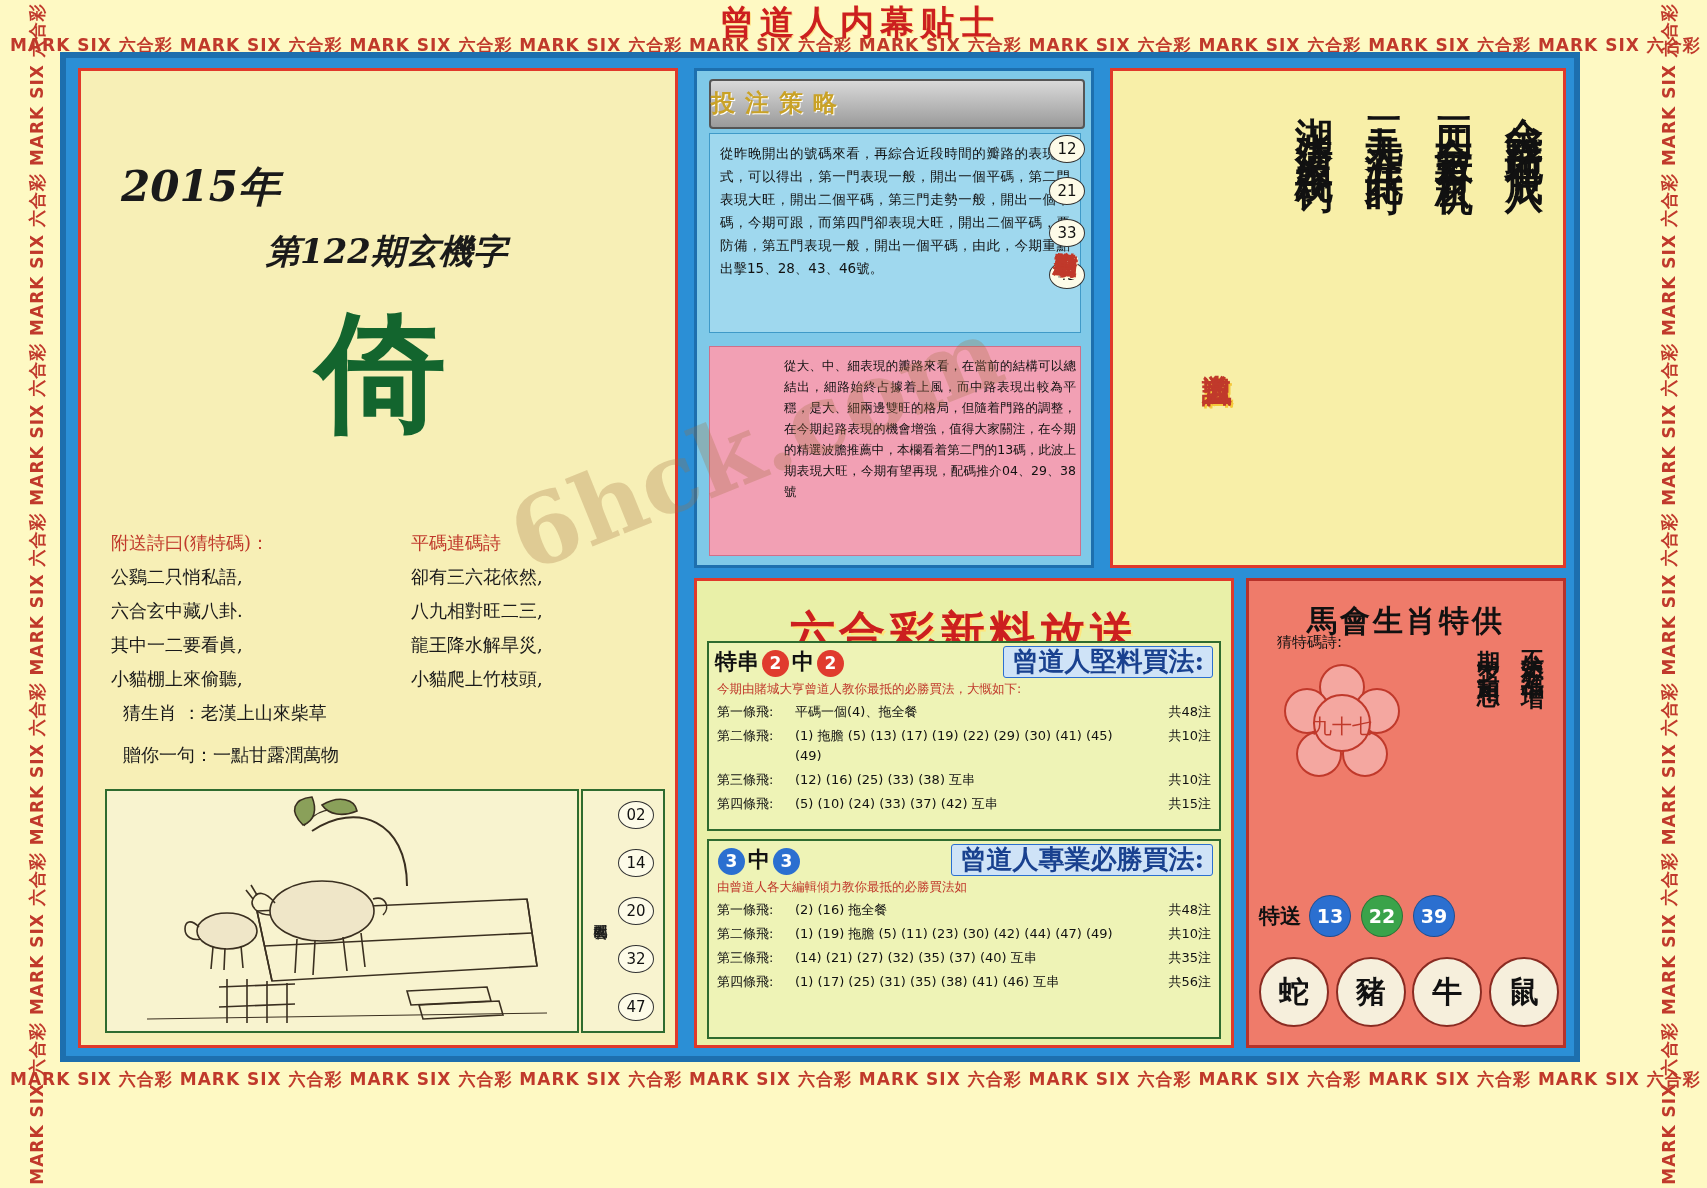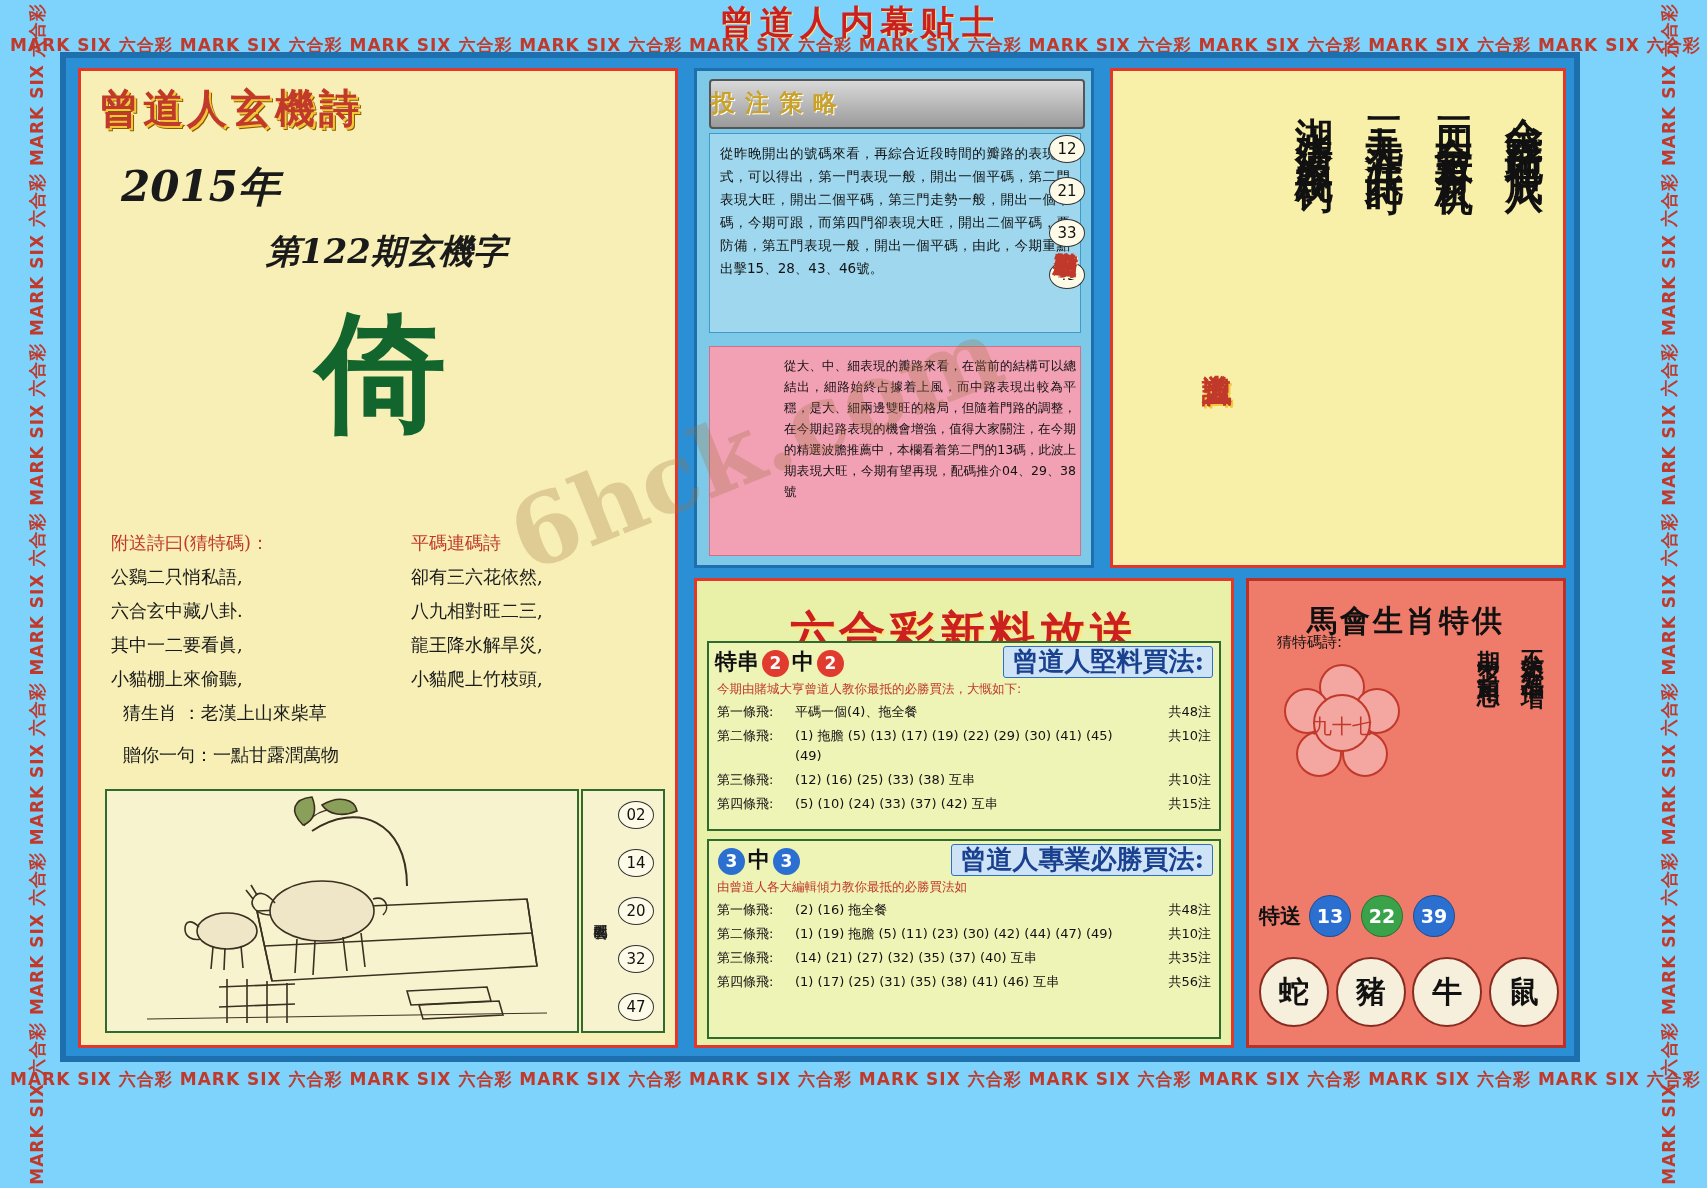--- a/index.html
+++ b/index.html
@@ -5,21 +5,21 @@
   html,body{margin:0;padding:0;}
   body{
     width:1707px;height:1188px;overflow:hidden;
     font-family:"DejaVu Sans","Liberation Sans",sans-serif;
     background:#e8ddd0;
     position:relative;
   }
   
   #page{
     position:absolute;inset:0;
-    background:#7dd3fc;
+    background:#fef9c3;
   }
   .marquee{
     position:absolute;
     color:#c0392b;
     font-weight:bold;
     font-size:17px;
     letter-spacing:1px;
     white-space:nowrap;
     font-family:"DejaVu Sans","Liberation Sans",sans-serif;
     user-select:none;
@@ -291,21 +291,20 @@
   <div class="side-marquee" id="left-marquee">
     <div class="vtext">MARK SIX 六合彩  MARK SIX 六合彩  MARK SIX 六合彩  MARK SIX 六合彩  MARK SIX 六合彩  MARK SIX 六合彩  MARK SIX 六合彩</div>
   </div>
   <div class="side-marquee" id="right-marquee">
     <div class="vtext">MARK SIX 六合彩  MARK SIX 六合彩  MARK SIX 六合彩  MARK SIX 六合彩  MARK SIX 六合彩  MARK SIX 六合彩  MARK SIX 六合彩</div>
   </div>
 
   <div id="board">
 
     <div class="panel" id="left-panel">
-      <div id="poem-title">曾道人玄機詩</div>
       <div id="year">2015年</div>
       <div id="issue">第122期玄機字</div>
       <div id="bigword">倚</div>
 
       <div class="verse-col" id="verse-left">
         <div class="hdr verse-line">附送詩曰(猜特碼)：</div>
         <div class="verse-line">公鷄二只悄私語,</div>
         <div class="verse-line">六合玄中藏八卦.</div>
         <div class="verse-line">其中一二要看眞,</div>
         <div class="verse-line">小貓棚上來偷聽,</div>

